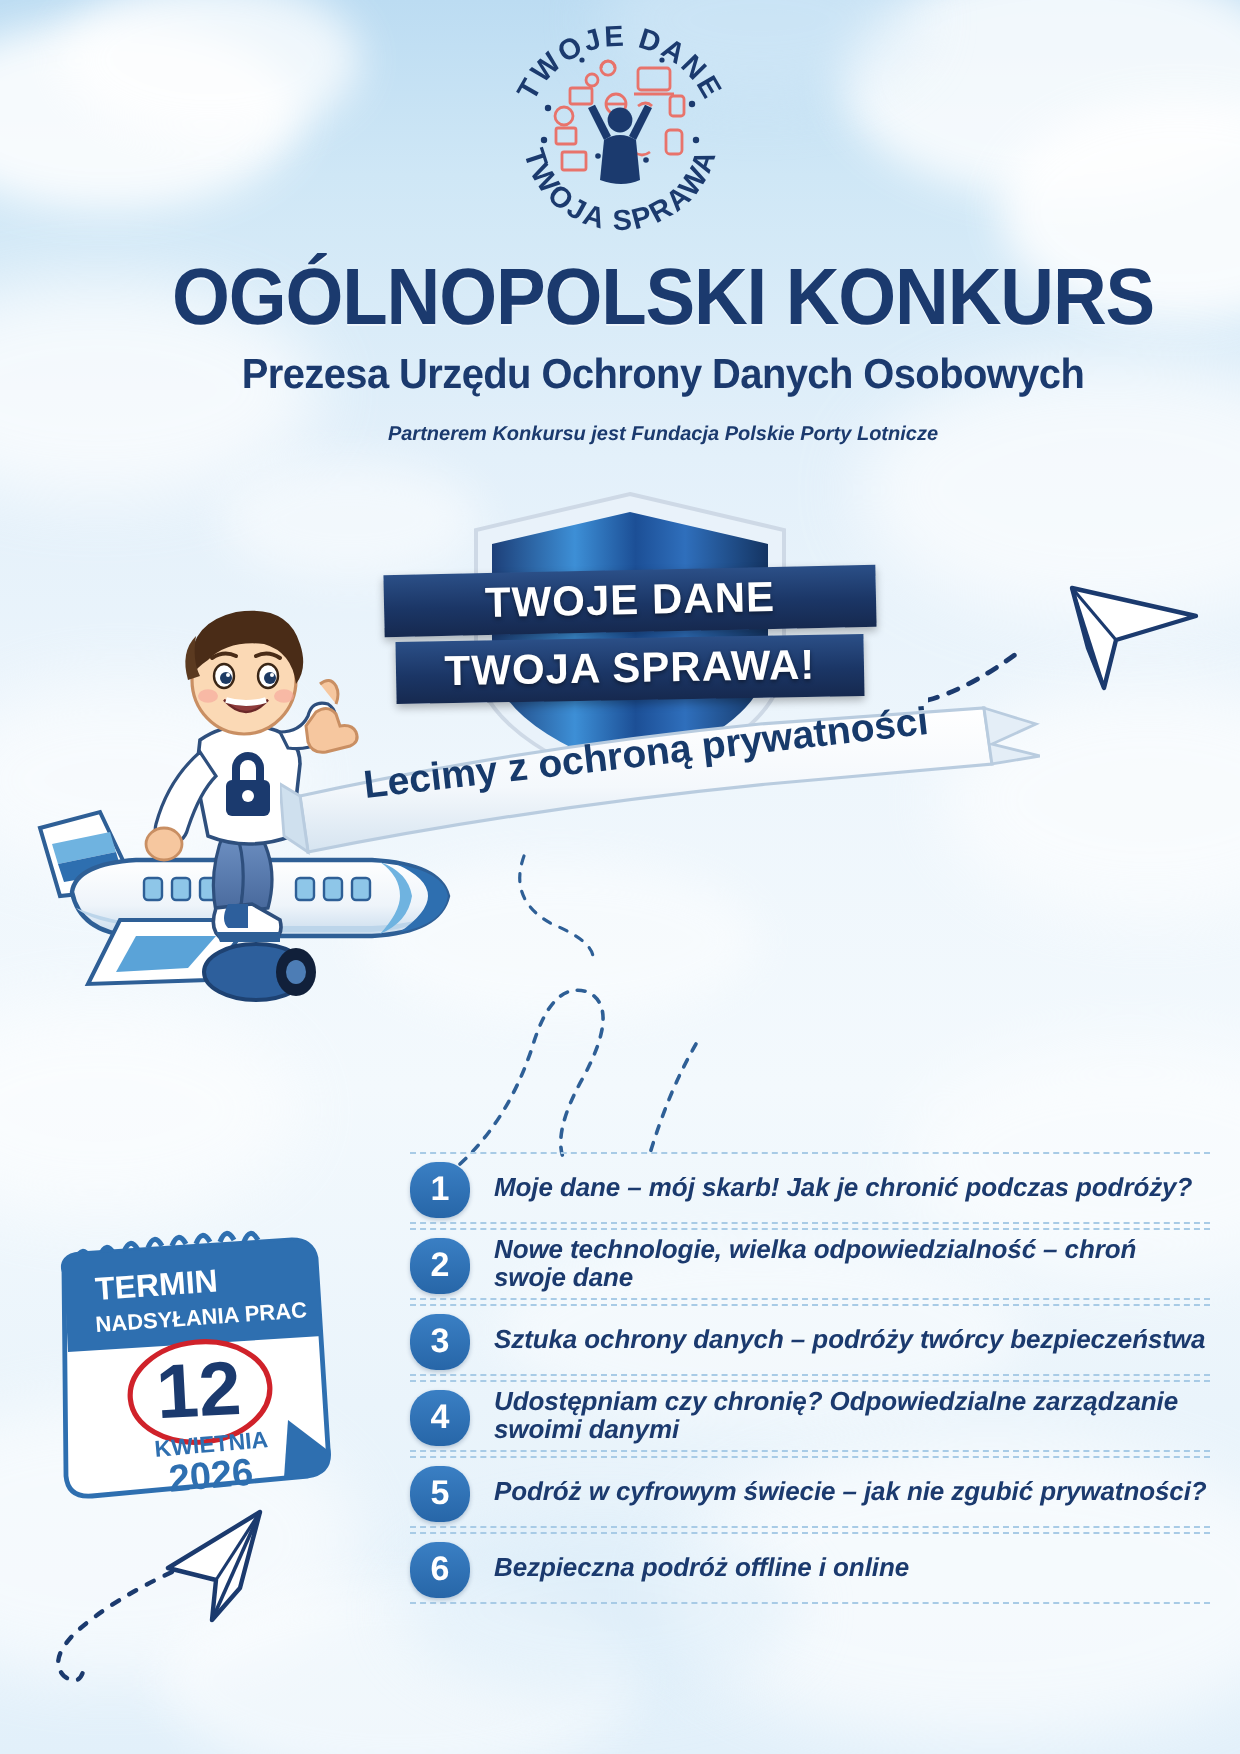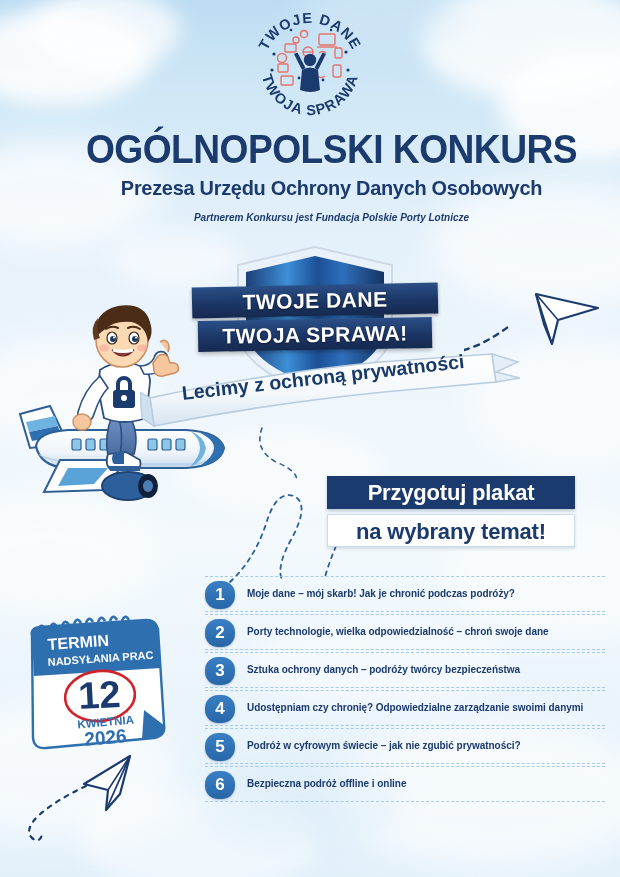--- a/index.html
+++ b/index.html
@@ -105,22 +105,22 @@
   }
   .topic-num{
     position:absolute; left:0; top:4px;
     width:30px; height:28px; border-radius:13px;
     background:linear-gradient(180deg,#3a7fc4 0%, #2766a8 100%);
     color:#ffffff; font-size:17px; font-weight:bold;
     display:flex; align-items:center; justify-content:center;
     box-shadow:0 1px 2px rgba(20,50,90,.25);
   }
   .topic-text{
-    margin-left:42px; font-size:10px; font-weight:bold;
-    color:#1b3a6e; letter-spacing:-0.05px; line-height:14px;
+    margin-left:42px; font-size:13px; font-weight:bold;
+    color:#1b3a6e; letter-spacing:-0.05px; line-height:14px;font-style:italic;
   }
 
   
   #calendar{ position:absolute; left:18px; top:614px; width:160px; height:150px; }
 
   
   #footer{
     position:absolute; left:0; top:832px; width:620px; text-align:center;
     font-size:13px; font-weight:bold; color:#1b3a6e;
   }
@@ -382,33 +382,29 @@
 
   <svg class="dashtrail" style="left:228px; top:476px;" width="150" height="110" viewBox="0 0 150 110">
     <path d="M 2,106 Q 26,84 38,48 Q 48,14 66,20 Q 82,28 64,62 Q 48,90 54,104" fill="none" stroke="#2e5f96" stroke-width="1.8" stroke-dasharray="4 5" stroke-linecap="round"></path>
     <path d="M 120,46 Q 106,70 96,104" fill="none" stroke="#2e5f96" stroke-width="1.8" stroke-dasharray="4 5" stroke-linecap="round"></path>
   </svg>
 
   <svg class="dashtrail" style="left:252px; top:424px;" width="90" height="60" viewBox="0 0 90 60">
     <path d="M 10,4 Q 2,26 24,38 Q 48,48 44,58" fill="none" stroke="#2e5f96" stroke-width="1.6" stroke-dasharray="4 5" stroke-linecap="round"></path>
   </svg>
 
-  <div id="cta">
-    <div id="cta-line1">Przygotuj plakat</div>
-    <div id="cta-line2">na wybrany temat!</div>
-  </div>
 
   <div id="topics">
     <div class="topic-row">
       <div class="topic-num">1</div>
       <div class="topic-text">Moje dane – mój skarb! Jak je chronić podczas podróży?</div>
     </div>
     <div class="topic-row">
       <div class="topic-num">2</div>
-      <div class="topic-text">Porty technologie, wielka odpowiedzialność – chroń swoje dane</div>
+      <div class="topic-text">Nowe technologie, wielka odpowiedzialność – chroń swoje dane</div>
     </div>
     <div class="topic-row">
       <div class="topic-num">3</div>
       <div class="topic-text">Sztuka ochrony danych – podróży twórcy bezpieczeństwa</div>
     </div>
     <div class="topic-row">
       <div class="topic-num">4</div>
       <div class="topic-text">Udostępniam czy chronię? Odpowiedzialne zarządzanie swoimi danymi</div>
     </div>
     <div class="topic-row">

